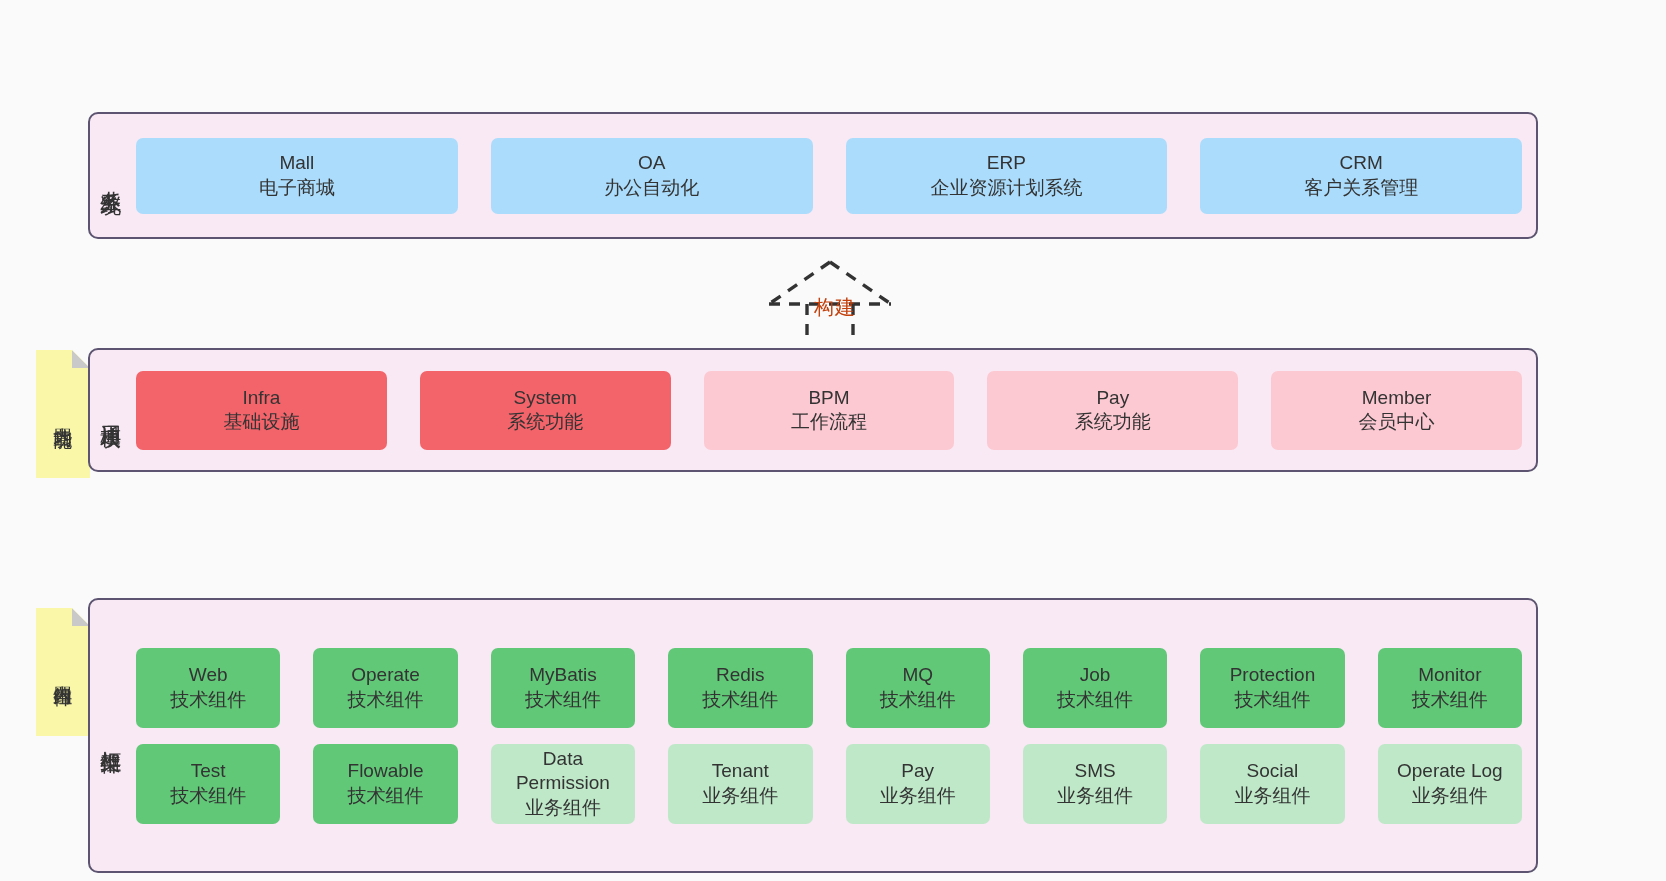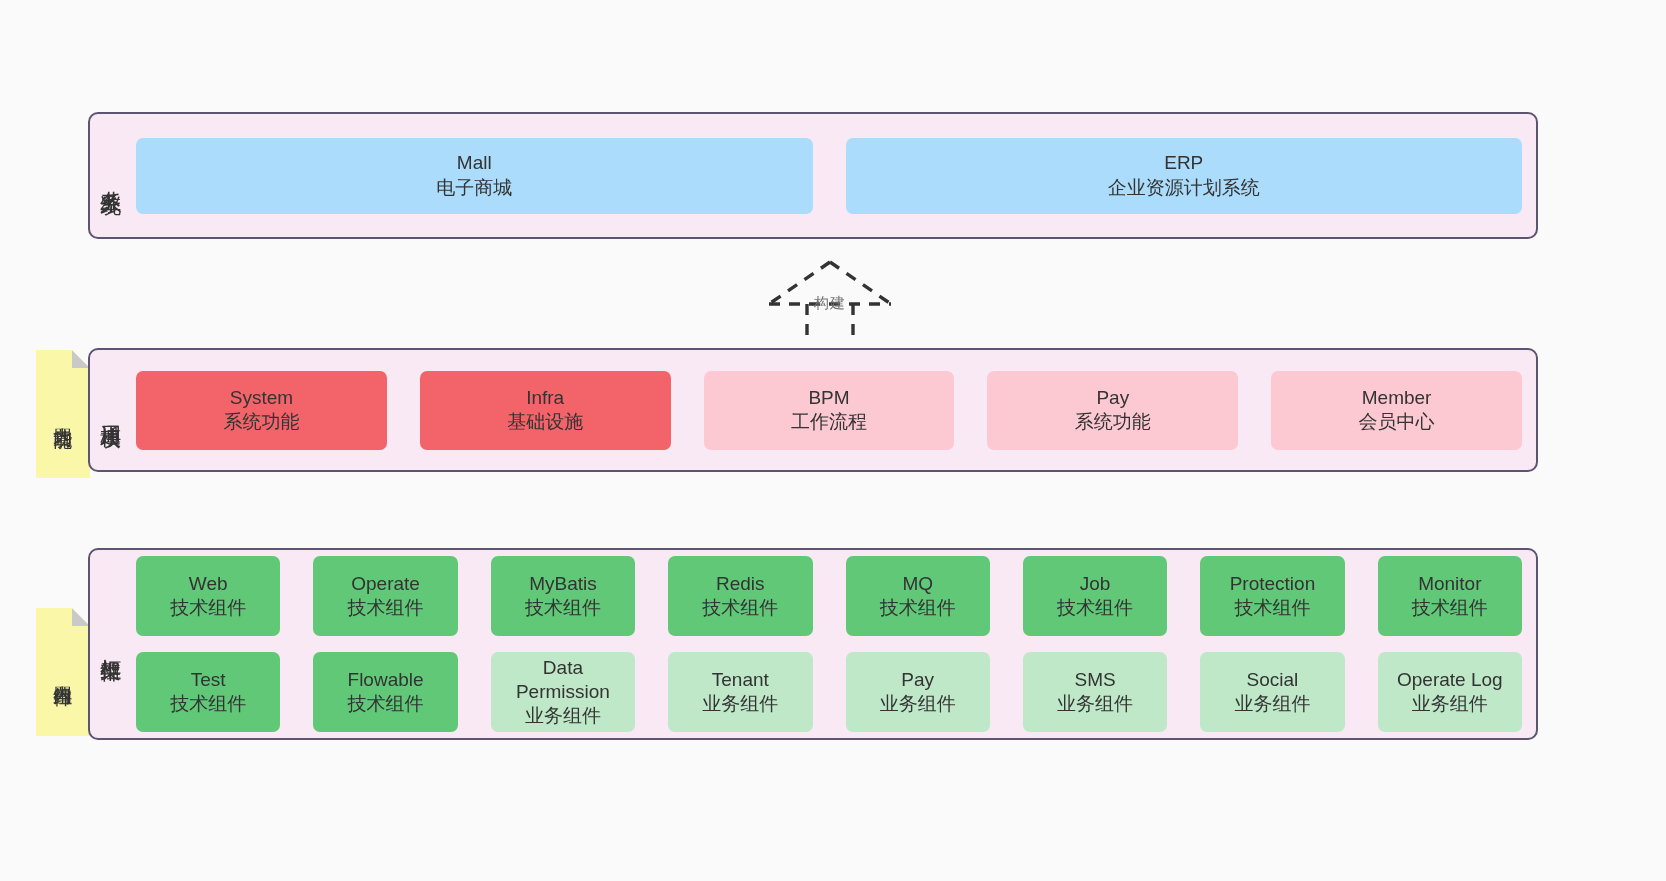--- a/index.html
+++ b/index.html
@@ -84,21 +84,21 @@
   
   .c-blue        { background: #ABDCFB; }
   .c-red         { background: #F2646A; }
   .c-pink        { background: #FCC9D2; }
   .c-green       { background: #61C878; }
   .c-greenlight  { background: #BFE8C8; }
 
   
   #band-business  { left: 88px;  top: 112px; width: 1450px; height: 127px; }
   #band-common    { left: 88px;  top: 348px; width: 1450px; height: 124px; }
-  #band-framework { left: 88px;  top: 548px; width: 1450px; height: 192px; }
+  #band-framework { left: 88px;  top: 598px; width: 1450px; height: 275px; }
 
   #band-business  .card-row { height: 76px; }
   #band-common    .card-row { height: 79px; }
   #band-framework .card-row { height: 80px; }
 
   
   .note {
     position: absolute;
     width: 54px;
     background: #FAF8A8;
@@ -126,22 +126,22 @@
     clip-path: polygon(0 0, 100% 100%, 0 100%);
   }
   #note-common    { left: 36px; top: 350px; height: 128px; }
   #note-framework { left: 36px; top: 608px; height: 128px; }
 
   
   .arrow { position: absolute; }
   .arrow svg { display: block; overflow: visible; }
   .arrow-label {
     position: absolute;
-    font-size: 15px;
-    color: #737373;
+    font-size: 20px;
+    color: #c2410c;
     background: transparent;
     white-space: nowrap;
     letter-spacing: 1px;
   }
   #arrow-build  { left: 755px; top: 258px; width: 150px; height: 82px; }
   #arrow-build  .arrow-label { left: 59px; top: 36px; }
   #arrow-impl   { left: 770px; top: 493px; width: 150px; height: 82px; }
   #arrow-impl   .arrow-label { left: 59px; top: 36px; }
 </style>
 </head>
@@ -151,22 +151,30 @@
 
   <div class="layer" id="band-business">
     <div class="layer-title">业务系统</div>
     <div class="layer-body">
       <div class="card-row" id="row-business">
           <div class="card c-blue">
             <span class="ttl">Mall</span>
             <span class="sub">电子商城</span>
           </div>
           <div class="card c-blue">
+            <span class="ttl">OA</span>
+            <span class="sub">办公自动化</span>
+          </div>
+          <div class="card c-blue">
             <span class="ttl">ERP</span>
             <span class="sub">企业资源计划系统</span>
+          </div>
+          <div class="card c-blue">
+            <span class="ttl">CRM</span>
+            <span class="sub">客户关系管理</span>
           </div>
         </div>
     </div>
   </div>
 
   <div class="arrow" id="arrow-build">
     <svg width="150" height="82" viewBox="0 0 150 82" aria-hidden="true">
       <g fill="none" stroke="#333333" stroke-width="3.4" stroke-dasharray="11 9" stroke-linecap="butt">
         <path d="M 75 4 L 14 46"></path>
         <path d="M 75 4 L 136 46"></path>
@@ -181,26 +189,26 @@
   <div class="note" id="note-common">
     <span class="fold"></span>
     <span>内置功能</span>
   </div>
 
   <div class="layer" id="band-common">
     <div class="layer-title">通用模块</div>
     <div class="layer-body">
       <div class="card-row" id="row-common">
           <div class="card c-red">
+            <span class="ttl">Infra</span>
+            <span class="sub">基础设施</span>
+          </div>
+          <div class="card c-red">
             <span class="ttl">System</span>
             <span class="sub">系统功能</span>
-          </div>
-          <div class="card c-red">
-            <span class="ttl">Infra</span>
-            <span class="sub">基础设施</span>
           </div>
           <div class="card c-pink">
             <span class="ttl">BPM</span>
             <span class="sub">工作流程</span>
           </div>
           <div class="card c-pink">
             <span class="ttl">Pay</span>
             <span class="sub">系统功能</span>
           </div>
           <div class="card c-pink">

